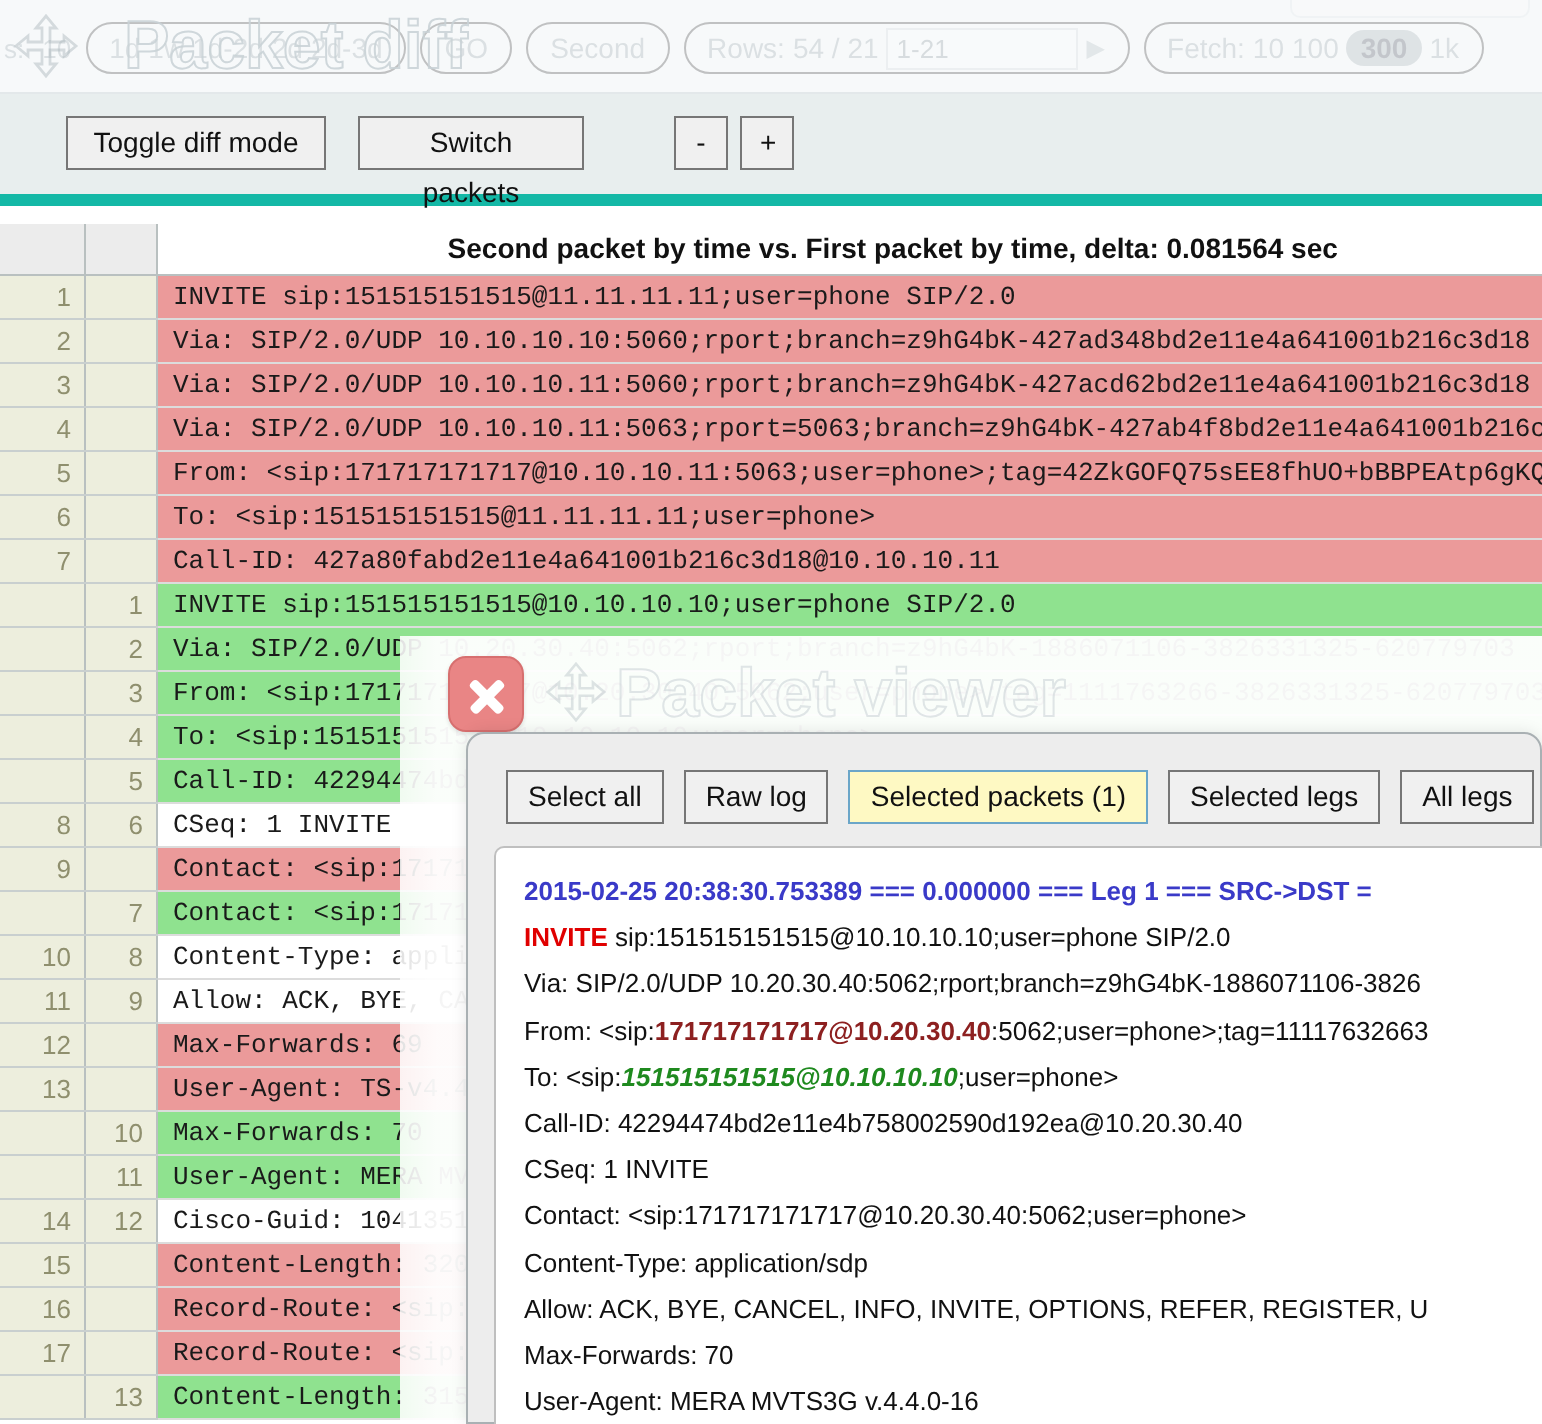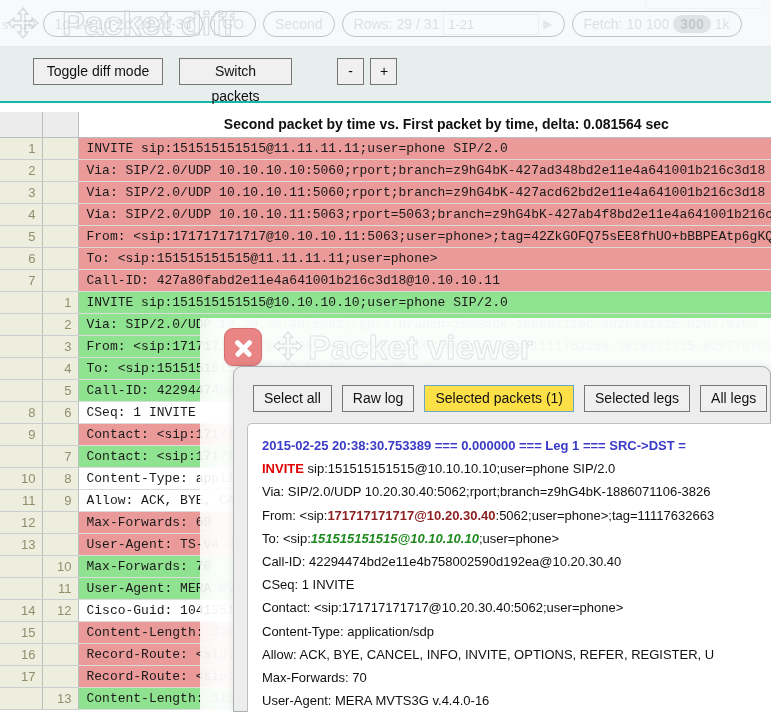--- a/index.html
+++ b/index.html
@@ -58,21 +58,21 @@
     pointer-events: none;
     opacity: .85;
   }
   .wm-diff { left: 62px; top: 4px; }
   .wm-viewer { left: 308px; top: 328px; opacity:.55; }
   .move-icon { position: absolute; opacity: .45; }
 
   
   .btnbar {
     position: absolute; left: 0; top: 47px; width: 771px; height: 56px;
-    background: #e8eeee; border-bottom: 2px solid #14b8a6;
+    background: #e8eeee; border-bottom: 6px solid #14b8a6;
   }
   .btn {
     position: absolute; top: 11px;
     background: #f0f0f0;
     border: 1px solid #767676;
     font-family: "Liberation Sans", sans-serif;
     font-size: 14px; color: #111;
     height: 27px; line-height: 25px;
     padding: 0 9px; text-align: center;
     cursor: default;
@@ -141,21 +141,21 @@
   }
   .dlg-toolbar {
     position: absolute; left: 0; top: 13px; width: 538px; height: 36px;
     display: flex; align-items: center; gap: 10px; padding-left: 19px;
   }
   .dbtn {
     border: 1px solid #767676; background: #f0f0f0;
     font-size: 14px; color: #111; height: 27px; line-height: 25px;
     padding: 0 10px; white-space: nowrap; cursor: default;
   }
-  .dbtn.active { background: #fde047; border-color: #6ba6c8; }
+  .dbtn.active { background: #fef9c3; border-color: #6ba6c8; }
   .dlg-body {
     position: absolute; left: 13px; top: 56px; width: 525px; height: 290px;
     background: #ffffff;
     border: 1px solid #bfbfbf; border-right: none; border-bottom: none;
     border-top-left-radius: 5px;
     overflow: hidden;
     padding: 10px 0 0 14px;
     font-size: 13px; line-height: 23.2px; color: #111;
     white-space: nowrap;
   }
@@ -197,21 +197,21 @@
         <span class="tb-opt">2d-3d</span>
       </div>
       <div class="tb-pill">
         <span>GO</span>
       </div>
       <div class="tb-pill">
         <span>Second</span>
       </div>
       <div class="tb-pill">
         <span class="tb-opt">Rows:</span>
-        <span class="tb-opt">29 / 31</span>
+        <span class="tb-opt">54 / 21</span>
         <span class="tb-field">1-21</span>
         <span class="tb-tri">▶</span>
       </div>
       <div class="tb-pill">
         <span class="tb-opt">Fetch:</span>
         <span class="tb-opt">10</span>
         <span class="tb-opt">100</span>
         <span class="tb-opt sel">300</span>
         <span class="tb-opt">1k</span>
 

